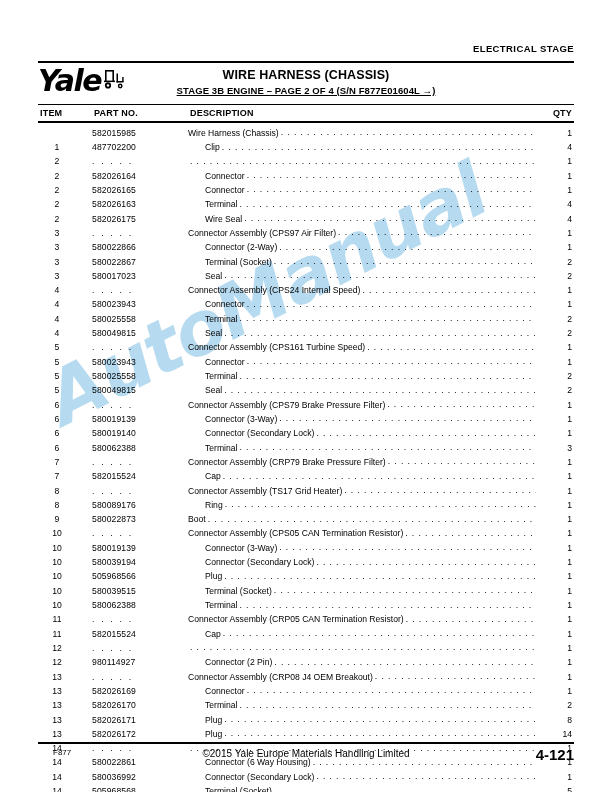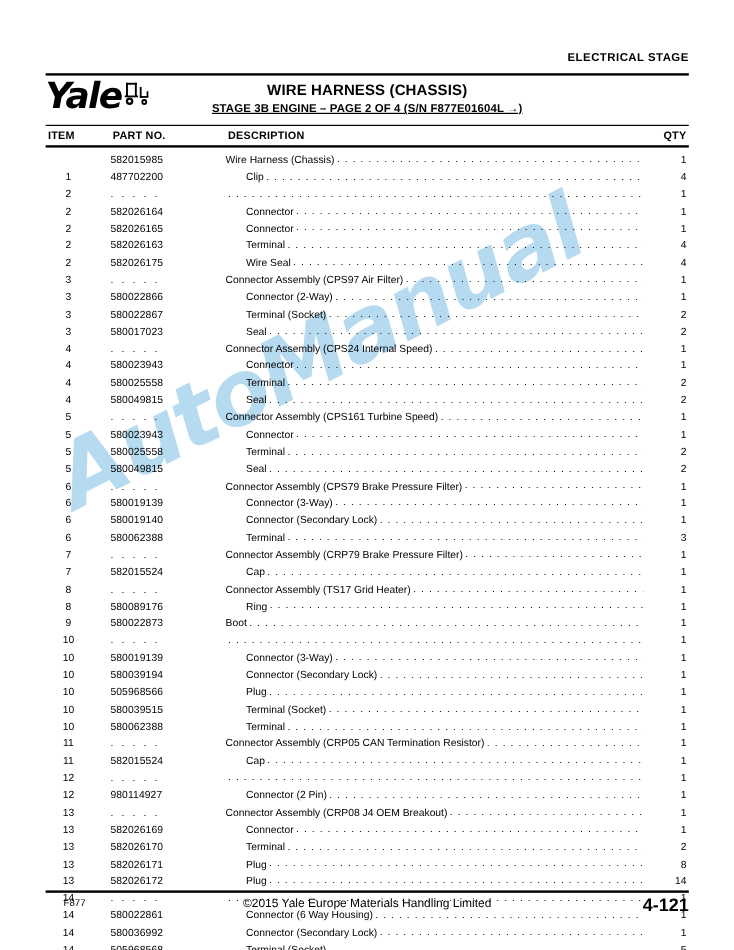--- a/index.html
+++ b/index.html
@@ -553,20 +553,21 @@
           <div class="cell-desc">
             <span class="desc-text">Boot</span>
             <span class="leader">. . . . . . . . . . . . . . . . . . . . . . . . . . . . . . . . . . . . . . . . . . . . . . . . . . . . . . . . . . . . . . . . . . . . . . . . . . . . . . . . . . . . . . . . . . . . . . . . . . . . . . . . . . . . . . . . . . . . . . . . . . . . . . . . . . . . . . . . . . . . . . . . . . . . . . . . . . . . . . . . . . . . . . . . . . . . . . . . . . . . . . . . . . . . . . . . . . . . . . . .</span>
           </div>
           <div class="cell-qty">1</div>
         </div>
         <div class="row ind-0">
           <div class="cell-item">10</div>
           <div class="cell-part placeholder">. . . . .</div>
           <div class="cell-desc">
+            <span class="desc-text">Connector Assembly (CPS05 CAN Termination Resistor)</span>
             <span class="leader">. . . . . . . . . . . . . . . . . . . . . . . . . . . . . . . . . . . . . . . . . . . . . . . . . . . . . . . . . . . . . . . . . . . . . . . . . . . . . . . . . . . . . . . . . . . . . . . . . . . . . . . . . . . . . . . . . . . . . . . . . . . . . . . . . . . . . . . . . . . . . . . . . . . . . . . . . . . . . . . . . . . . . . . . . . . . . . . . . . . . . . . . . . . . . . . . . . . . . . . .</span>
           </div>
           <div class="cell-qty">1</div>
         </div>
         <div class="row ind-1">
           <div class="cell-item">10</div>
           <div class="cell-part">580019139</div>
           <div class="cell-desc">
             <span class="desc-text">Connector (3-Way)</span>
             <span class="leader">. . . . . . . . . . . . . . . . . . . . . . . . . . . . . . . . . . . . . . . . . . . . . . . . . . . . . . . . . . . . . . . . . . . . . . . . . . . . . . . . . . . . . . . . . . . . . . . . . . . . . . . . . . . . . . . . . . . . . . . . . . . . . . . . . . . . . . . . . . . . . . . . . . . . . . . . . . . . . . . . . . . . . . . . . . . . . . . . . . . . . . . . . . . . . . . . . . . . . . . .</span>

